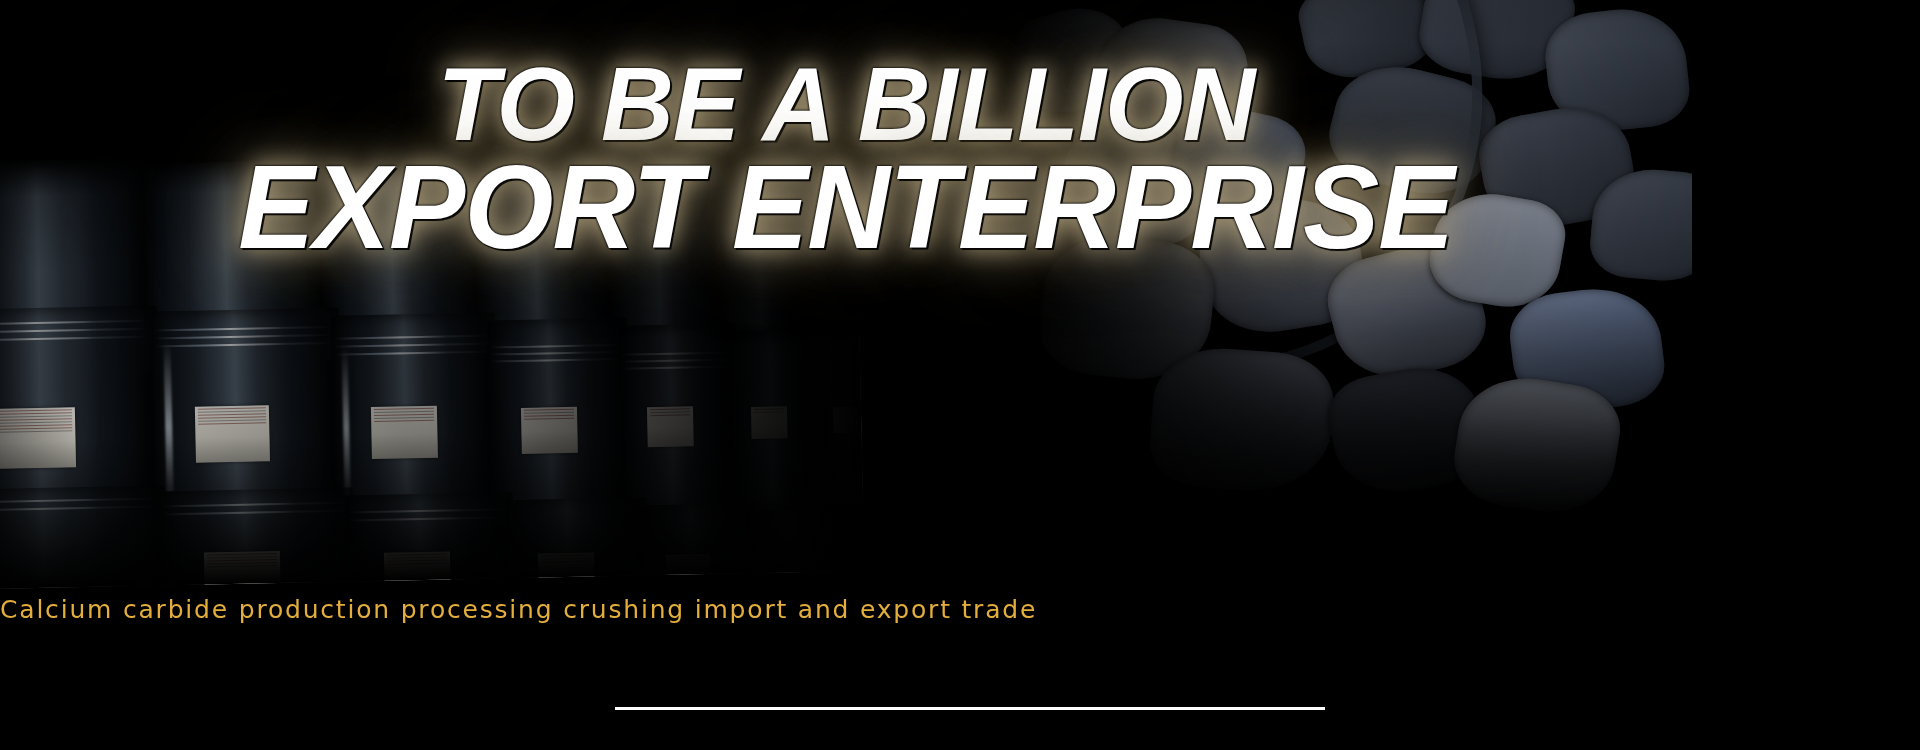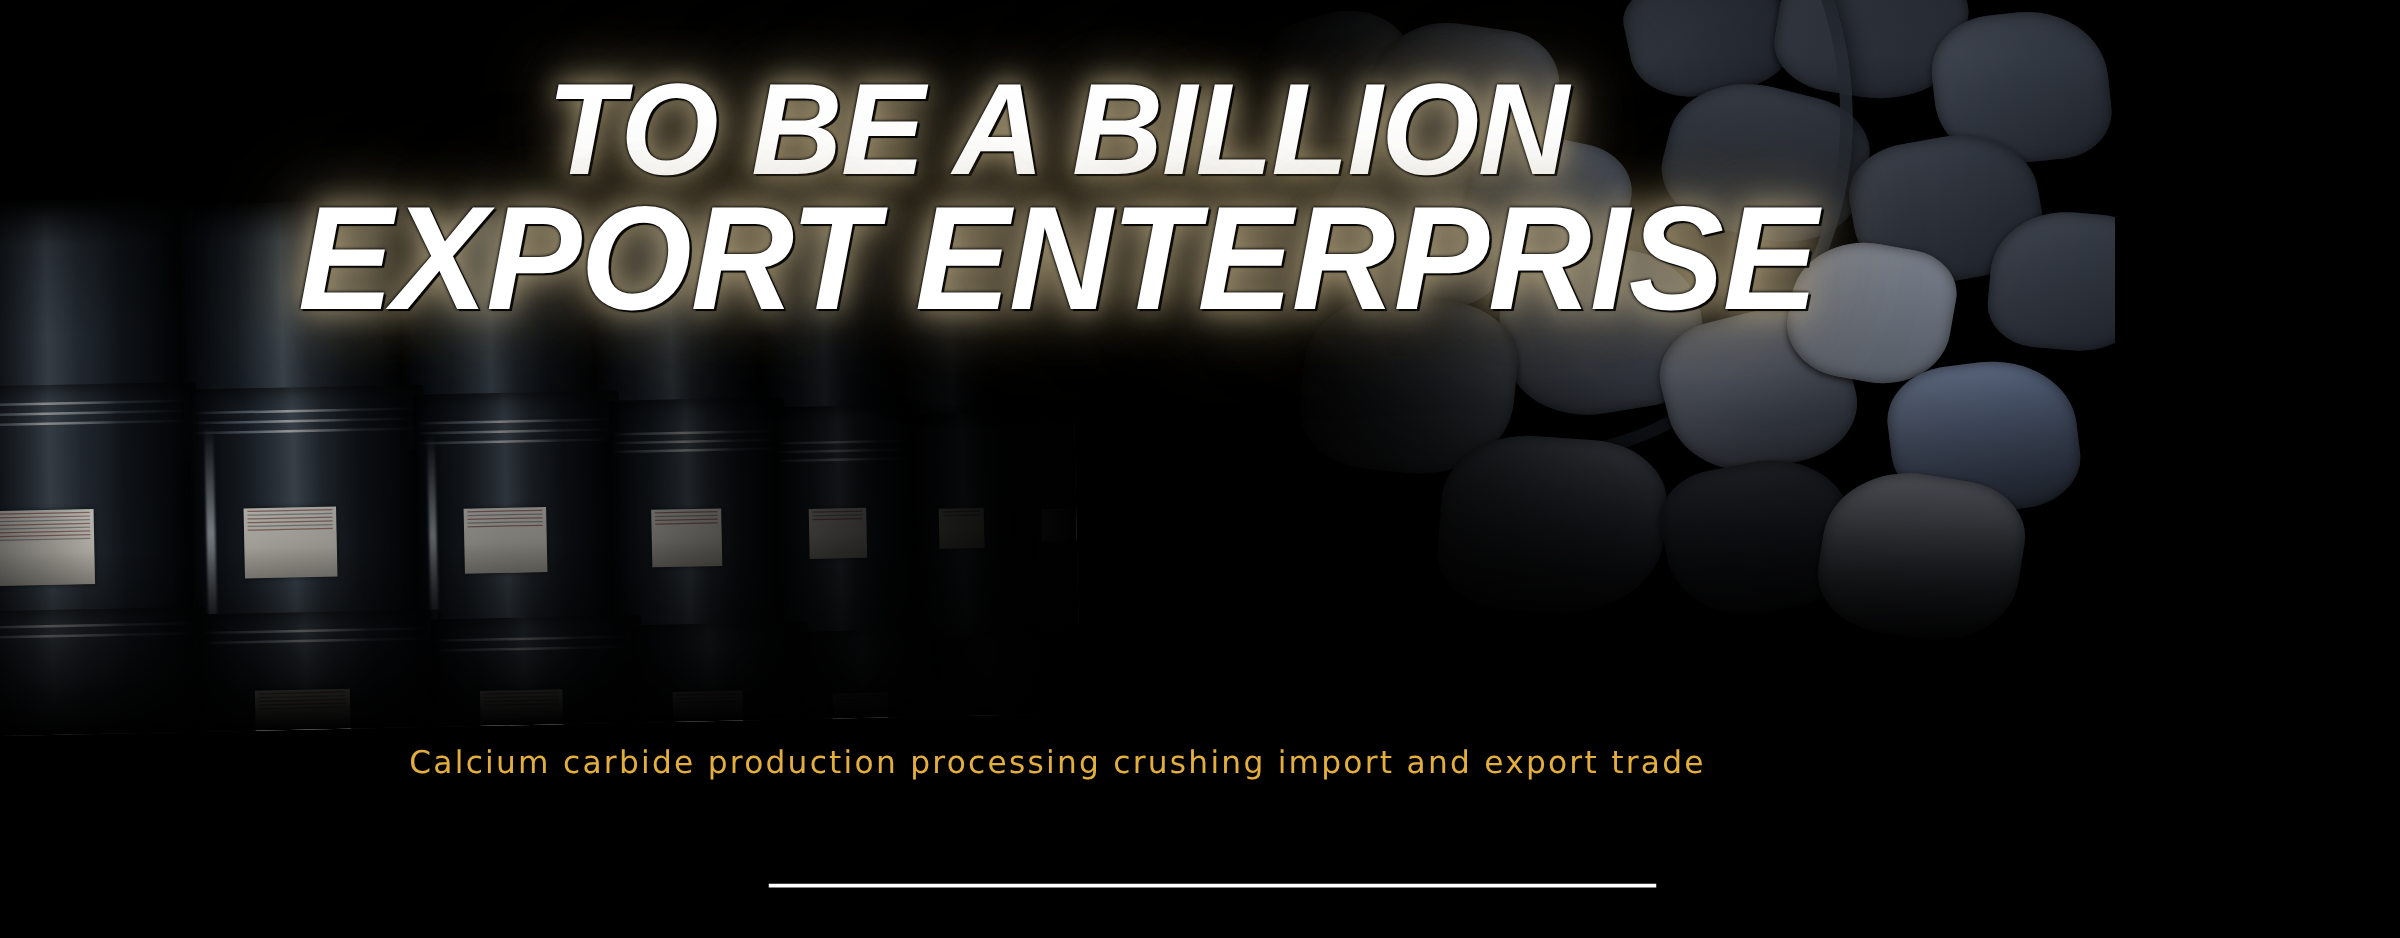--- a/index.html
+++ b/index.html
@@ -161,21 +161,20 @@
     letter-spacing:1.4px;
     line-height:52px;
     text-shadow:0 0 7px rgba(0,0,0,.95), 0 1px 3px rgba(0,0,0,1);
   }
   .subcopy .ln{ display:block; white-space:pre; }
 
   .tagline{
     position:absolute;
     left:0; right:0;
     top:595px;
-    text-align:center;
     font-family:"DejaVu Sans", sans-serif;
     font-size:25px;
     font-weight:400;
     letter-spacing:1.8px;
     color:#e3ae3c;
     text-shadow:0 0 6px rgba(0,0,0,.9);
     white-space:nowrap;
   }
 
   .rule{

